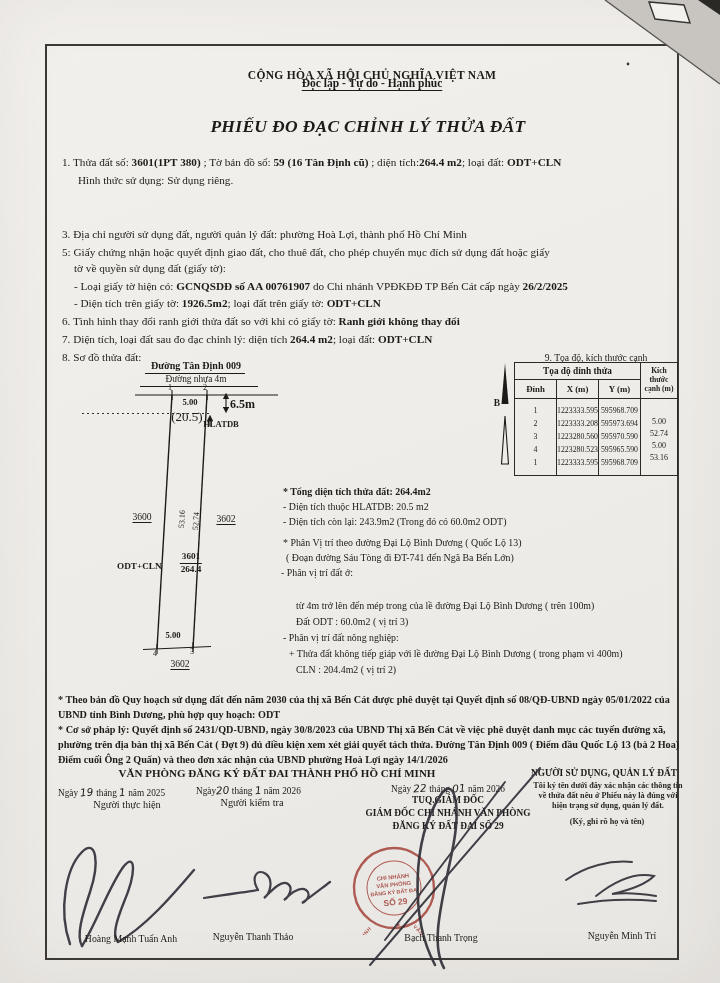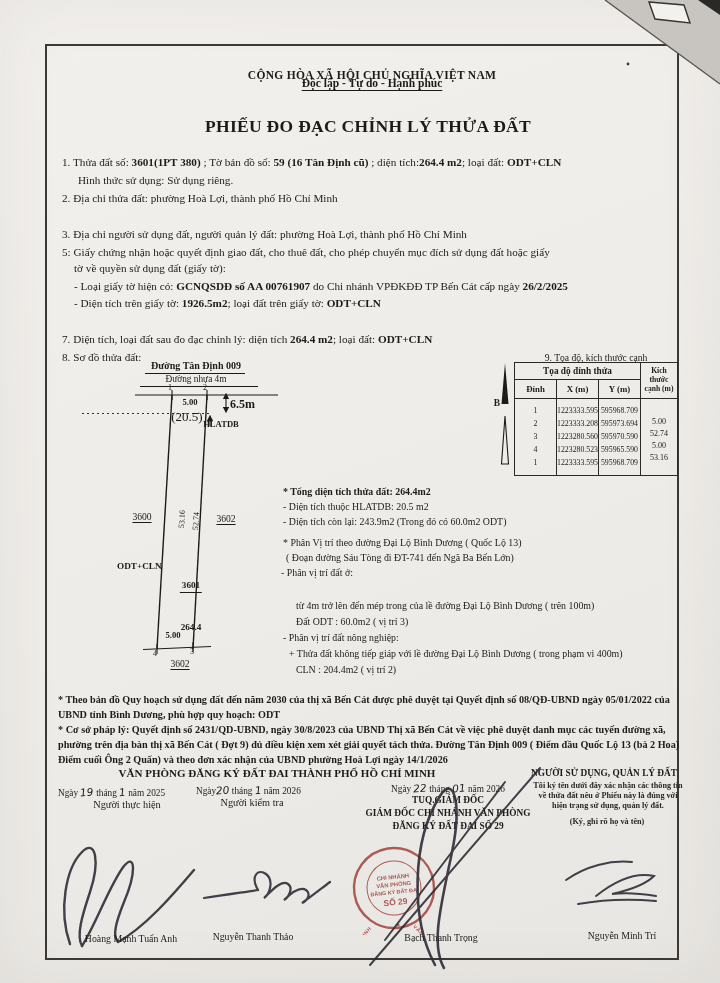--- a/index.html
+++ b/index.html
@@ -7,40 +7,40 @@
     background:linear-gradient(160deg,#f2f0ed 0%,#eeecE8 55%,#e8e6e2 100%);
     font-family:"Liberation Serif","DejaVu Serif",serif;color:#1d1b19;
     box-shadow:inset 0 0 70px rgba(60,55,45,.06);}
   .abs{position:absolute;white-space:nowrap;}
   .ctr{transform:translateX(-50%);}
   .b{font-weight:bold;}
   .u{text-decoration:underline;text-underline-offset:2px;}
   .frame{position:absolute;left:45px;top:44px;width:630px;height:912px;border:2px solid #3b3936;}
   .hdr-country{left:372px;top:69px;font-size:11.5px;font-weight:bold;letter-spacing:.3px;}
   .hdr-motto{left:372px;top:77px;font-size:11.5px;font-weight:bold;text-decoration:underline;text-underline-offset:3px;}
-  .hdr-title{left:368px;top:116px;font-size:17.5px;font-weight:bold;letter-spacing:.3px;}
+  .hdr-title{left:368px;top:116px;font-size:17.5px;font-weight:bold;letter-spacing:.3px;font-style:italic;}
   .it{font-size:11.2px;}
   .sec9{font-size:9.6px;}
   .coord-table{position:absolute;left:514px;top:362px;width:164px;border-collapse:collapse;
     font-size:8px;table-layout:fixed;border:1.6px solid #2b2a28;}
   .coord-table th,.coord-table td{border:1px solid #2b2a28;padding:0;text-align:center;vertical-align:middle;}
   .coord-table .gh{height:16px;font-size:9.3px;font-weight:bold;}
   .coord-table .ch{height:18px;font-size:8.8px;font-weight:bold;}
   .coord-table .eh{font-size:7.6px;font-weight:bold;line-height:1.15;padding:1px;}
   .coord-table .dr td{border-top:none;border-bottom:none;height:13px;font-size:7.8px;}
   .coord-table .dr.first td{padding-top:5px;}
   .coord-table .dr.last td{padding-bottom:6px;}
   .ec{vertical-align:middle;}
   .edges{display:flex;flex-direction:column;gap:3px;justify-content:center;align-items:center;height:100%;font-size:8px;}
   .dt{font-size:9.9px;}
   .note{position:absolute;font-size:10.2px;font-weight:bold;line-height:15px;width:622px;}
   .rot{transform:translate(-50%,-50%) rotate(-86deg);}
   .frac{text-align:center;font-size:9.2px;font-weight:bold;line-height:1.25;}
   .frac .top{border-bottom:1px solid #1d1b19;display:inline-block;padding:0 2px;}
-  .frac span{display:block;margin-top:29px;}
+  .frac span{display:block;}
   .date{font-size:9.3px;}
   .hw{font-family:"DejaVu Sans",sans-serif;font-style:italic;font-size:10.5px;display:inline-block;transform:rotate(-5deg);}
   .role{font-size:10.3px;}
   .role3{font-size:9.3px;font-weight:bold;}
   .name{font-size:9.8px;}
   .c4note{position:absolute;left:531px;top:781px;width:154px;font-size:8.2px;line-height:10px;text-align:center;white-space:normal;font-weight:bold;color:#2a2724;}
   .stamp{opacity:.86;}
   svg{display:block;}
 </style>
 </head>
@@ -57,26 +57,26 @@
     <polygon points="135,0 113,0 135,15" fill="#2a2926"></polygon>
     <circle cx="43" cy="64" r="1.4" fill="#3a3835"></circle>
   </svg>
 
   <div class="abs ctr hdr-country">CỘNG HÒA XÃ HỘI CHỦ NGHĨA VIỆT NAM</div>
   <div class="abs ctr hdr-motto">Độc lập - Tự do - Hạnh phúc</div>
   <div class="abs ctr hdr-title">PHIẾU ĐO ĐẠC CHỈNH LÝ THỬA ĐẤT</div>
 
   <div class="abs it" style="left:62px;top:156px"><span>1. Thửa đất số:  </span><span class="b">3601(1PT 380)</span><span> ; Tờ bản đồ số: </span><span class="b">59 (16 Tân Định cũ)</span><span> ; diện tích:</span><span class="b">264.4 m2</span><span>; loại đất:  </span><span class="b">ODT+CLN</span></div>
   <div class="abs it" style="left:78px;top:174px">Hình thức sử dụng: Sử dụng riêng.</div>
-  <div class="abs it" style="left:62px;top:192px">2. Địa chỉ thửa đất: phường Hoà Lợi, thành phố Hồ Chí Minh</div>
   <div class="abs it" style="left:62px;top:228px">3. Địa chỉ người sử dụng đất, người quản lý đất: phường Hoà Lợi, thành phố Hồ Chí Minh</div>
   <div class="abs it" style="left:62px;top:246px">5: Giấy chứng nhận hoặc quyết định giao đất, cho thuê đất, cho phép chuyển mục đích sử dụng đất hoặc giấy</div>
   <div class="abs it" style="left:74px;top:262px">tờ về quyền sử dụng đất (giấy tờ):</div>
   <div class="abs it" style="left:74px;top:280px"><span>- Loại giấy tờ hiện có: </span><span class="b">GCNQSDĐ số AA 00761907</span><span> do Chi nhánh VPĐKĐĐ TP Bến Cát cấp ngày </span><span class="b">26/2/2025</span></div>
   <div class="abs it" style="left:74px;top:297px"><span>- Diện tích trên giấy tờ:  </span><span class="b">1926.5m2</span><span>; loại đất trên giấy tờ: </span><span class="b">ODT+CLN</span></div>
+  <div class="abs it" style="left:62px;top:315px"><span>6. Tình hình thay đổi ranh giới thửa đất so với khi có giấy tờ:  </span><span class="b">Ranh giới không thay đổi</span></div>
   <div class="abs it" style="left:62px;top:333px"><span>7. Diện tích, loại đất sau đo đạc chỉnh lý:  diện tích   </span><span class="b">264.4 m2</span><span>;   loại đất:  </span><span class="b">ODT+CLN</span></div>
   <div class="abs it" style="left:62px;top:351px">8. Sơ đồ thửa đất:</div>
 
   <div class="abs ctr sec9" style="left:596px;top:352px">9. Tọa độ, kích thước cạnh</div>
 
   <svg class="abs" style="left:80px;top:358px" width="230" height="335" viewBox="0 0 230 335">
     <defs>
       <marker id="ah" markerWidth="6" markerHeight="6" refX="3" refY="3" orient="auto">
         <path d="M0,0 L6,3 L0,6 Z" fill="#1d1b19"></path>
       </marker>

